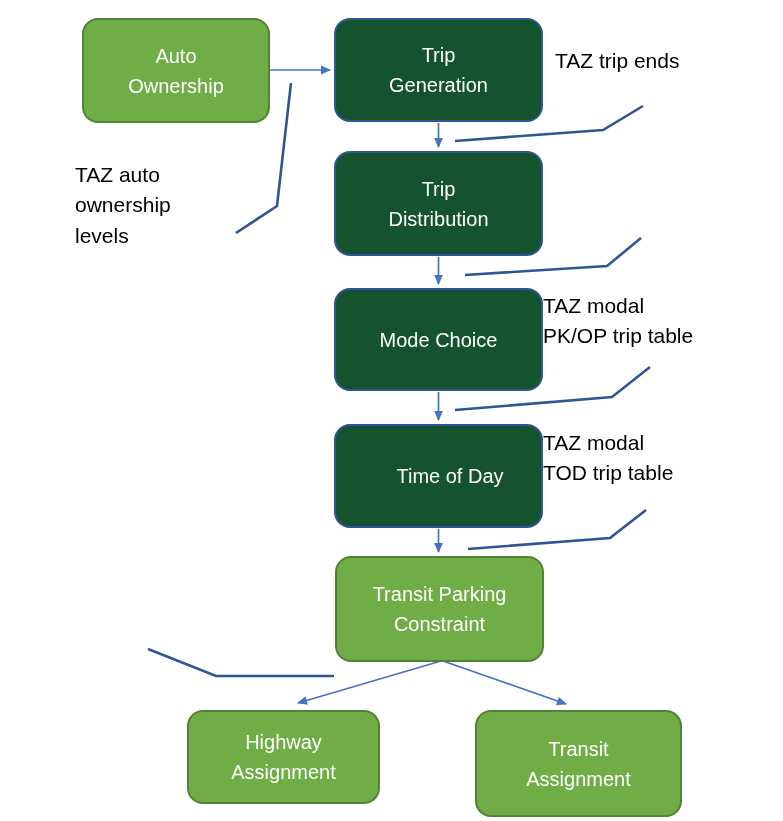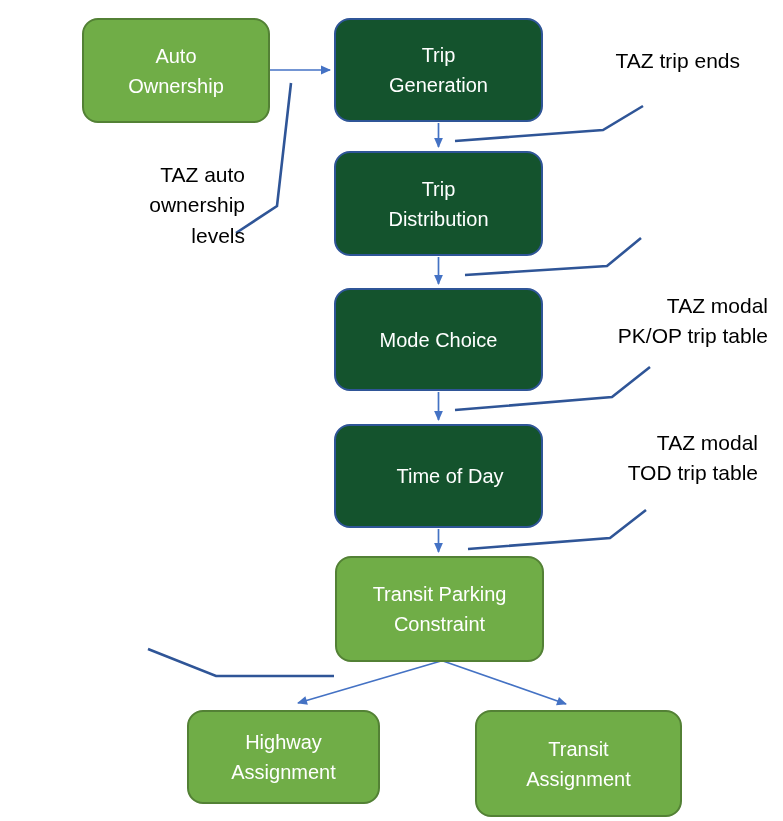--- a/index.html
+++ b/index.html
@@ -29,21 +29,21 @@
     text-align: center;
     color: #ffffff;
     font-size: 20px;
     line-height: 1.5;
   }
   .box span { white-space: pre-line; }
   .box.blue  { background: #14532d; border: 2.5px solid #2F5597; }
   .box.green { background: #70AD47; border: 2.5px solid #538135; }
   .ann {
     position: absolute;
-    text-align: right;
+    text-align: left;
     color: #000000;
     font-size: 21px;
     line-height: 1.45;
     white-space: pre-line;
   }
   .sq {
     text-decoration: underline wavy #C00000 1px;
     text-decoration-skip-ink: none;
     text-underline-offset: 3px;
   }

